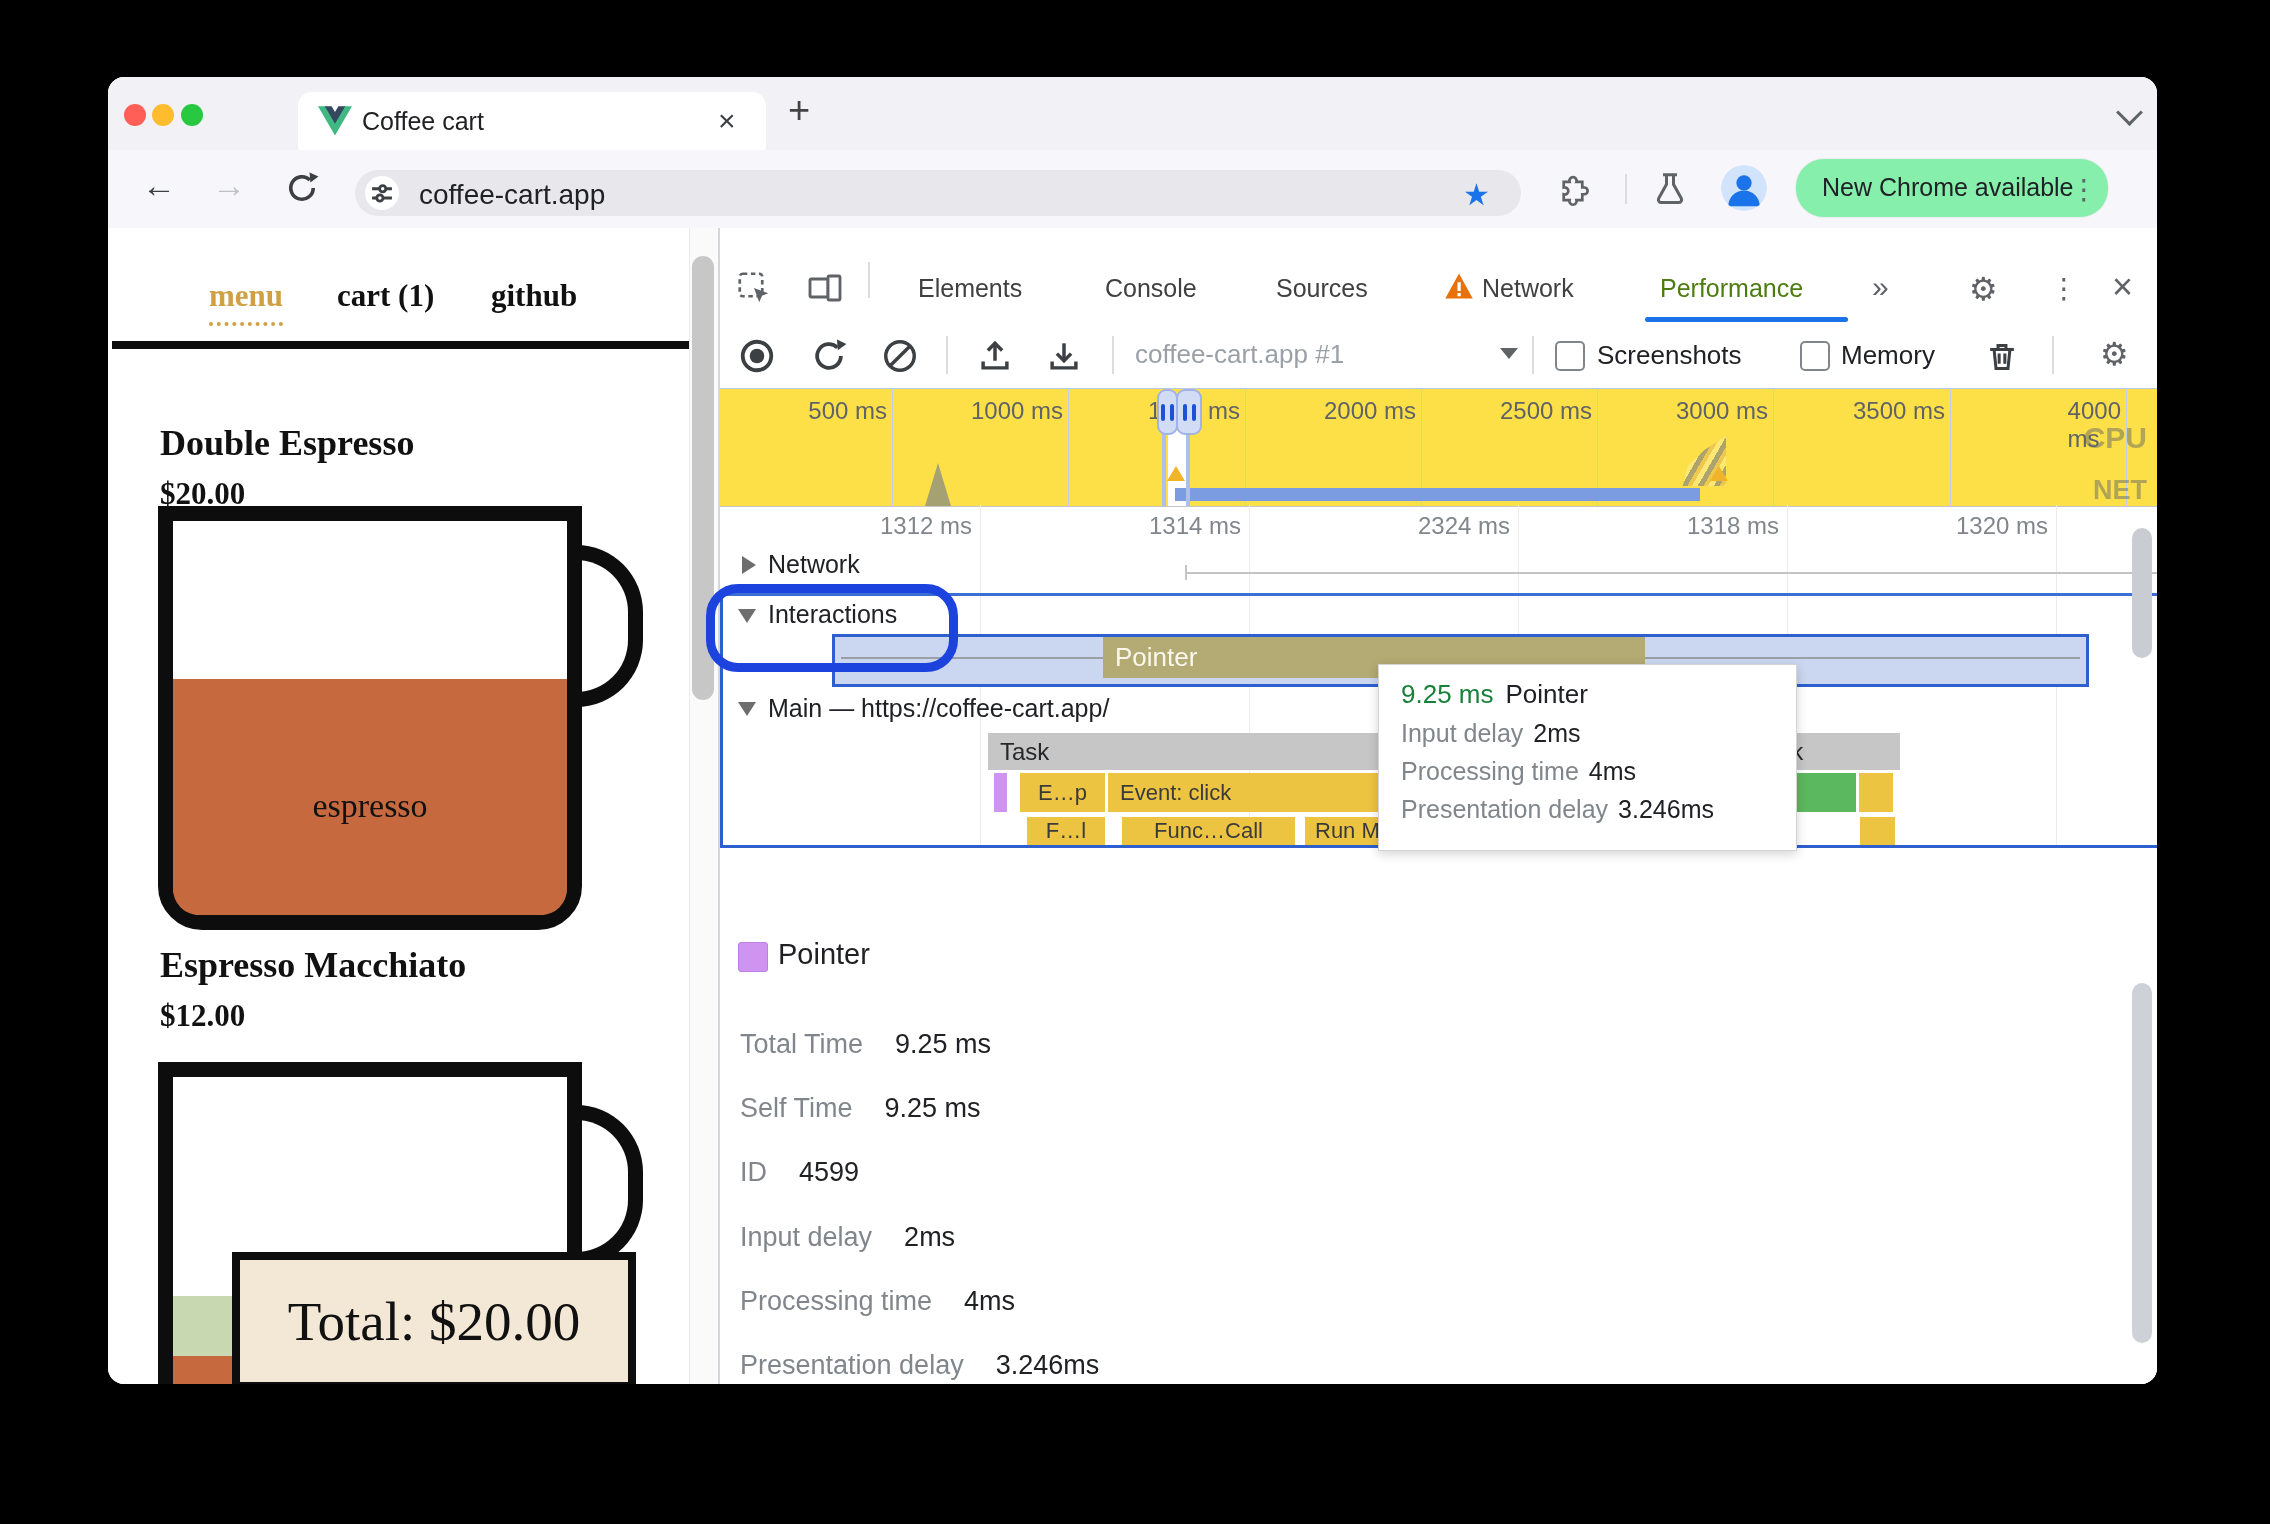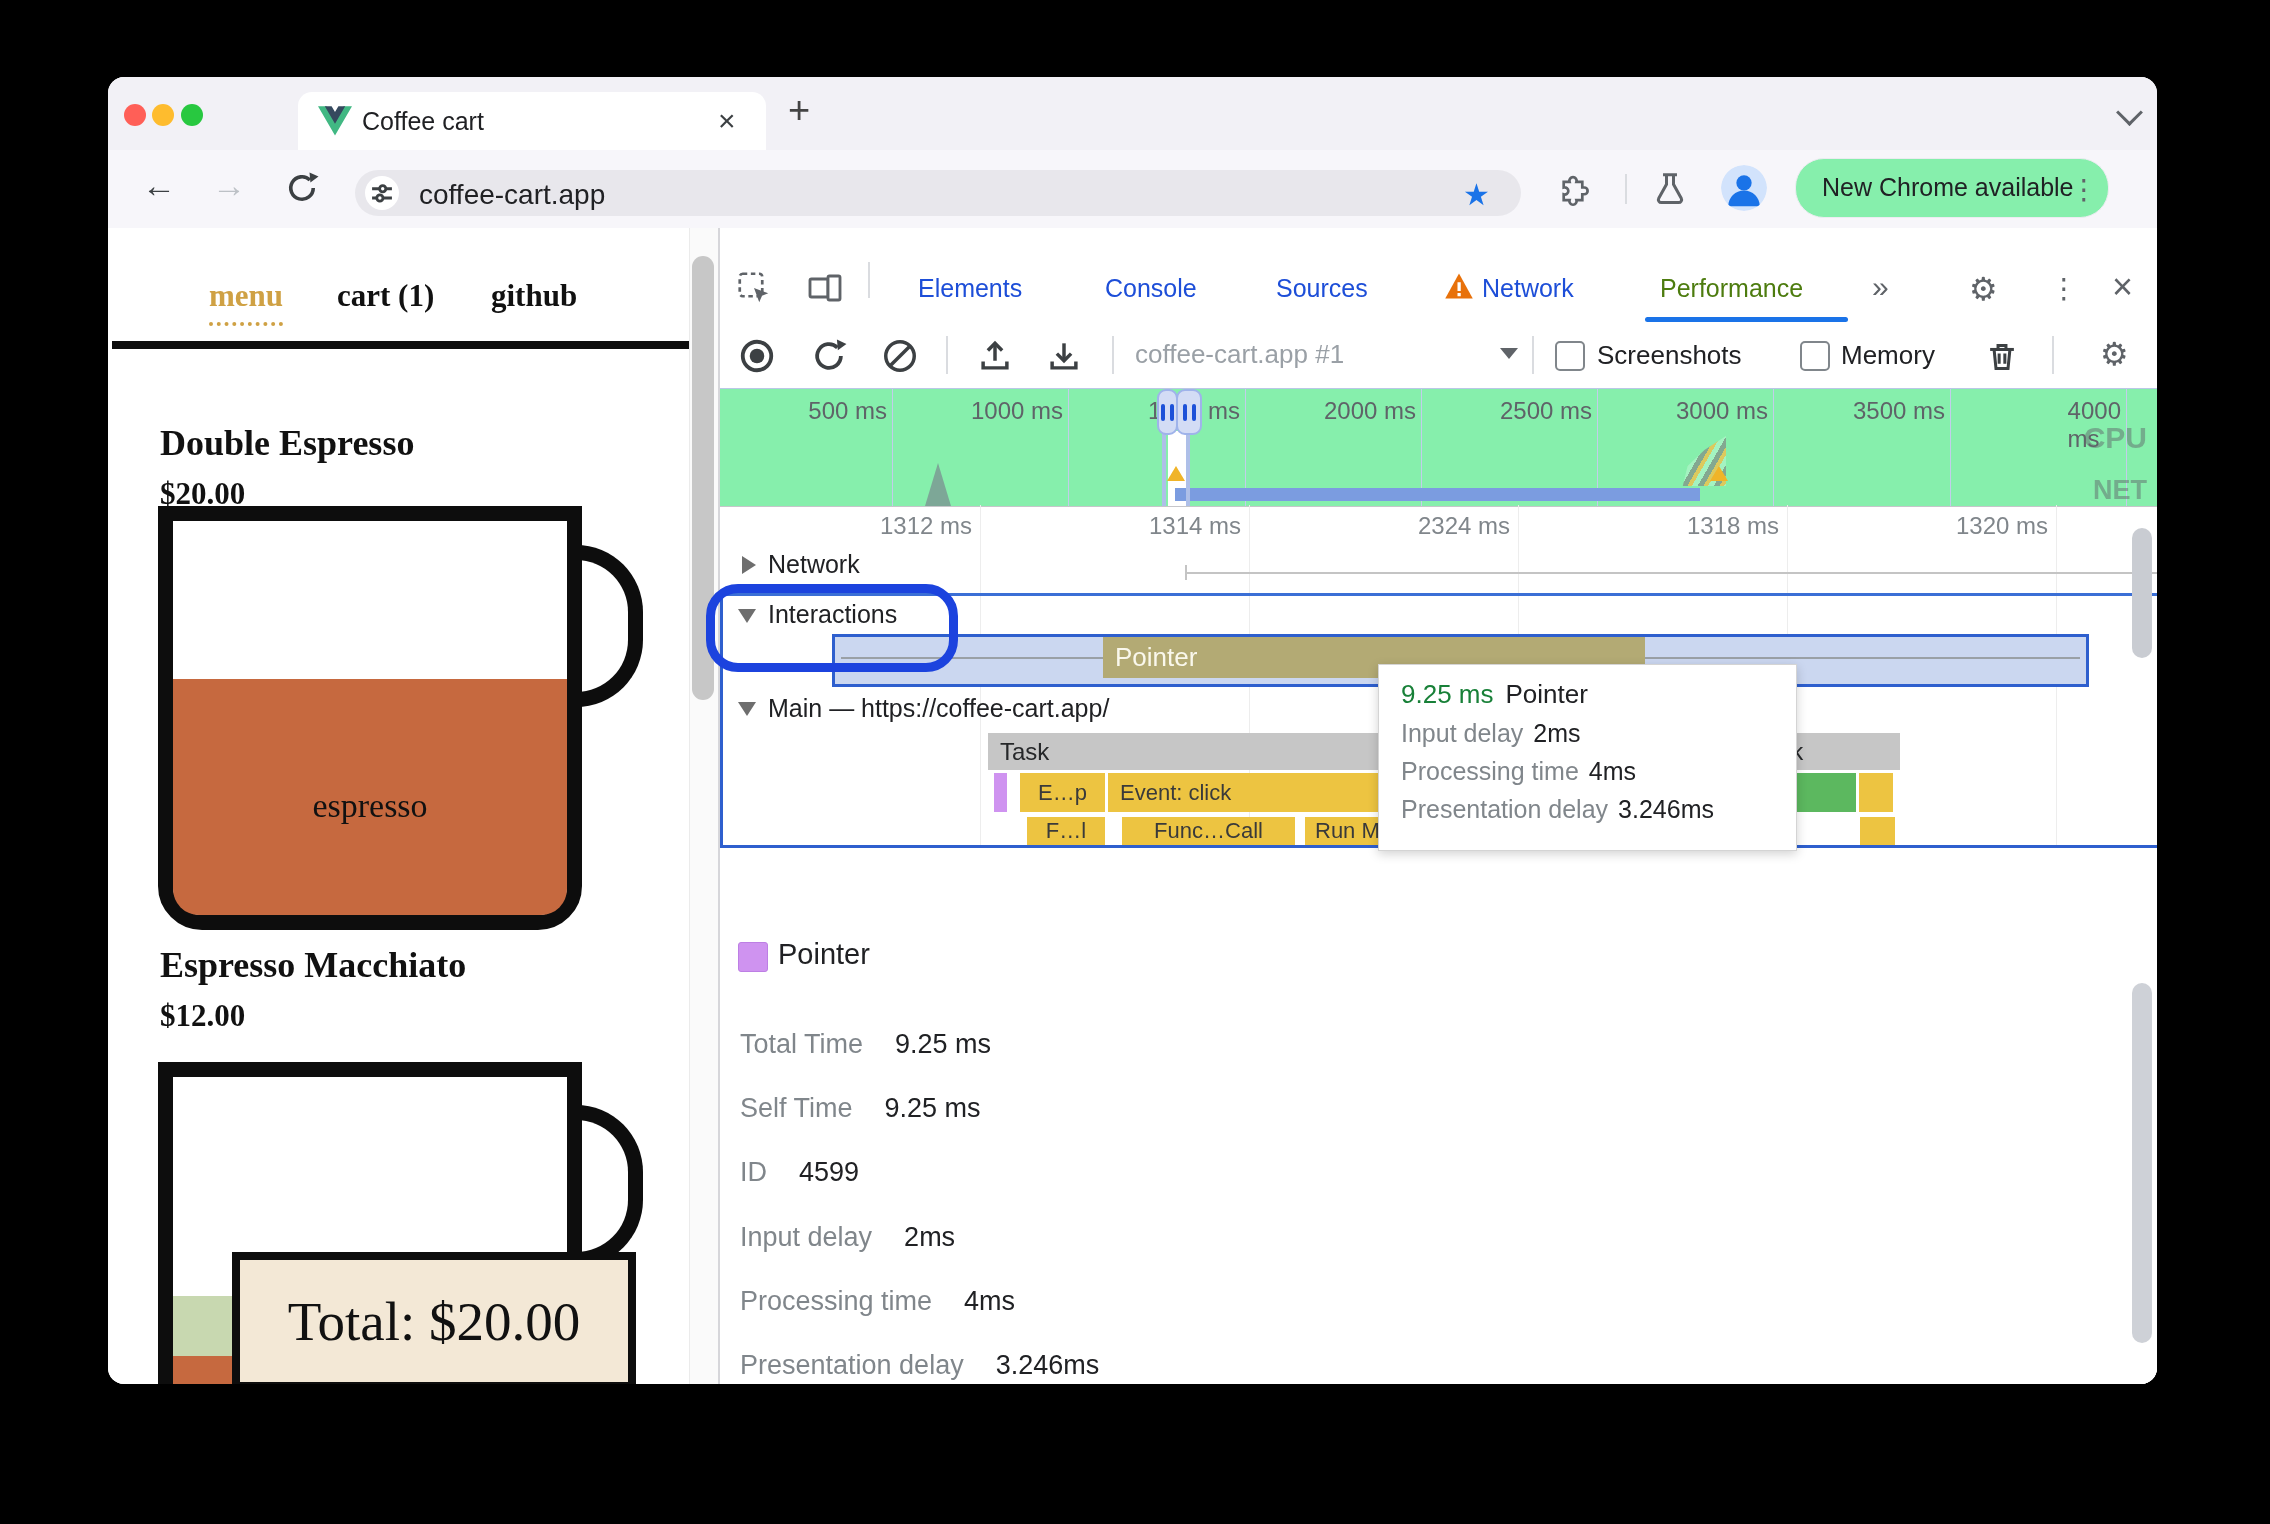--- a/index.html
+++ b/index.html
@@ -40,31 +40,31 @@
   .mugfill{position:absolute;left:0;right:0;bottom:0;background:#c6693f;border-radius:0 0 26px 26px;}
   .muglabel{position:absolute;left:0;right:0;text-align:center;font-size:34px;color:#111;}
   .handle{border:15px solid #0d0d0d;border-left:none;border-radius:0 90px 90px 0;}
   .totalbox{left:124px;top:1024px;width:388px;height:122px;background:#f3e8d6;border:8px solid #0d0d0d;
             display:flex;align-items:center;justify-content:center;font-size:55px;color:#111;z-index:8;}
   .pscroll-track{left:581px;top:0;width:29px;height:1156px;background:#fafafa;border-left:1px solid #ebebeb;}
   .pscroll-thumb{left:584px;top:28px;width:22px;height:444px;background:#c7c7c7;border-radius:11px;}
   
   .devtools{left:612px;top:151px;width:1437px;height:1156px;background:#fff;}
   .dt-tabbar{left:0;top:0;width:1437px;height:94px;border-bottom:1px solid #dadce0;background:#fff;}
-  .dt-tab{top:46px;font-size:25px;color:#1d4ed8;}
+  .dt-tab{top:46px;font-size:25px;color:#404040;}
   .dt-tab.active{color:#4d7c0f;text-align:right;}
   .dt-underline{left:925px;top:89px;width:203px;height:5px;background:#1a73e8;border-radius:3px;}
   .gear{font-family:"DejaVu Sans",sans-serif;font-size:32px;color:#5f6368;}
   .perfbar{left:0;top:94px;width:1624px;height:66px;background:#fff;}
   .cb{width:26px;height:26px;border:2px solid #80868b;border-radius:5px;background:#fff;}
   .cb-label{font-size:26px;color:#202124;}
   .session{font-size:26px;color:#9aa0a6;}
   .caret-down{width:0;height:0;border-left:9px solid transparent;border-right:9px solid transparent;border-top:11px solid #5f6368;}
   
-  .minimap{left:0;top:160px;width:1437px;height:117px;background:#86efac;border-top:1px solid #bac7e6;border-bottom:1px solid #c6c6ca;overflow:hidden;}
+  .minimap{left:0;top:160px;width:1437px;height:117px;background:#fde047;border-top:1px solid #bac7e6;border-bottom:1px solid #c6c6ca;overflow:hidden;}
   .mm-grid{top:0;width:1px;height:117px;background:#c2cdea;}
   .mm-label{top:8px;font-size:24px;color:#5f6368;transform:translateX(-100%);}
   .mm-side{right:10px;font-weight:bold;color:rgba(95,99,104,.48);}
   .mm-netbar{left:455px;top:99px;width:525px;height:13px;background:#7b9ce0;}
   .mm-bump{left:205px;top:74px;width:0;height:0;border-left:13px solid transparent;border-right:13px solid transparent;border-bottom:43px solid rgba(120,128,140,.65);}
   .mm-hatch{left:958px;top:47px;width:48px;height:50px;
      background:repeating-linear-gradient(120deg, rgba(130,130,130,.65) 0 5px, rgba(235,195,80,.85) 5px 9px, rgba(255,255,255,.25) 9px 14px);
      clip-path:polygon(10% 100%,100% 100%,100% 0,55% 28%,20% 60%);}
   .mm-warn{width:0;height:0;border-left:9px solid transparent;border-right:9px solid transparent;border-bottom:15px solid #f0b428;}
   .mm-whitecol{left:448px;top:42px;width:19px;height:75px;background:#fff;}

